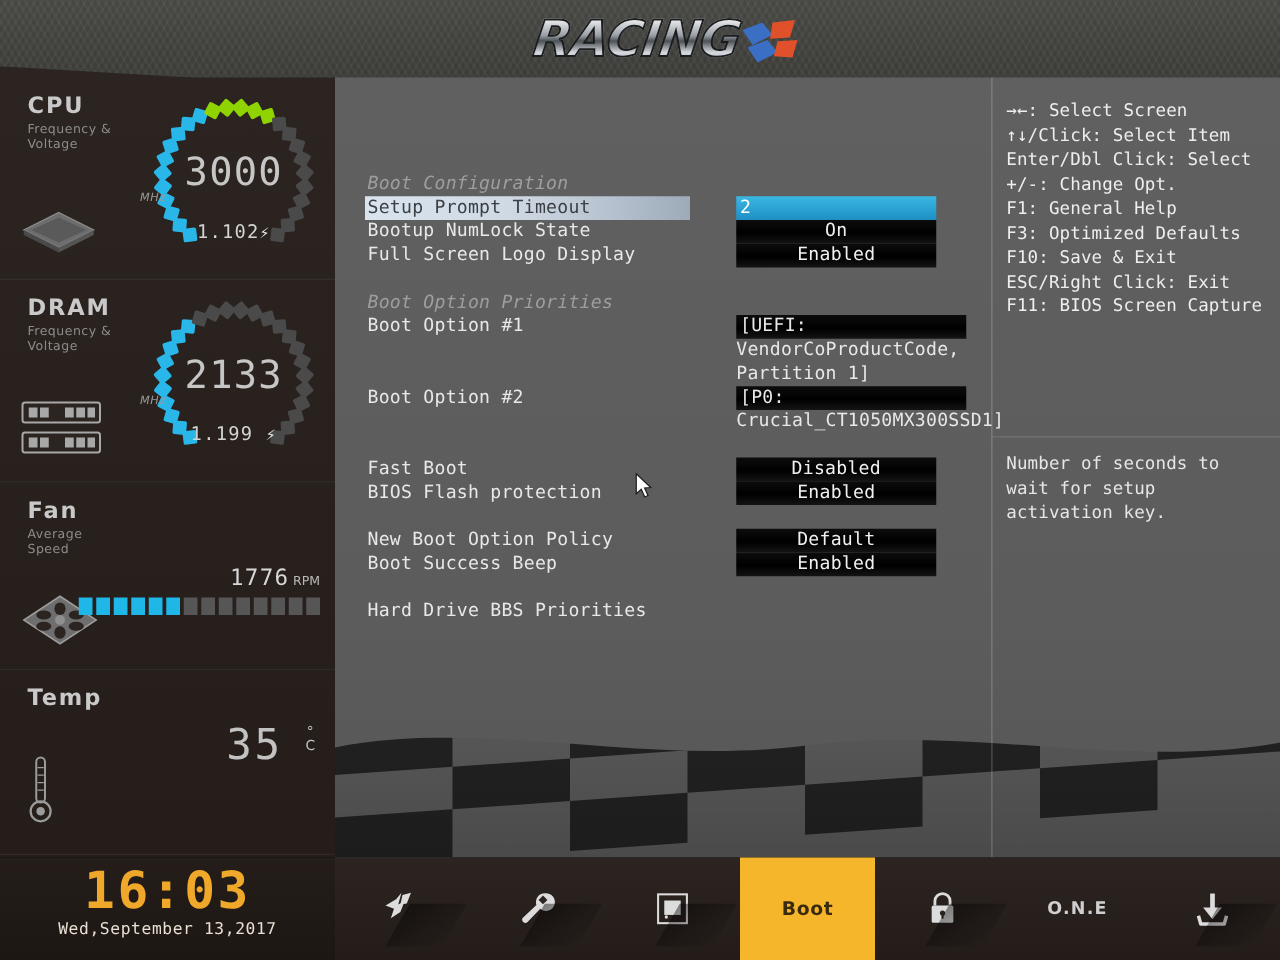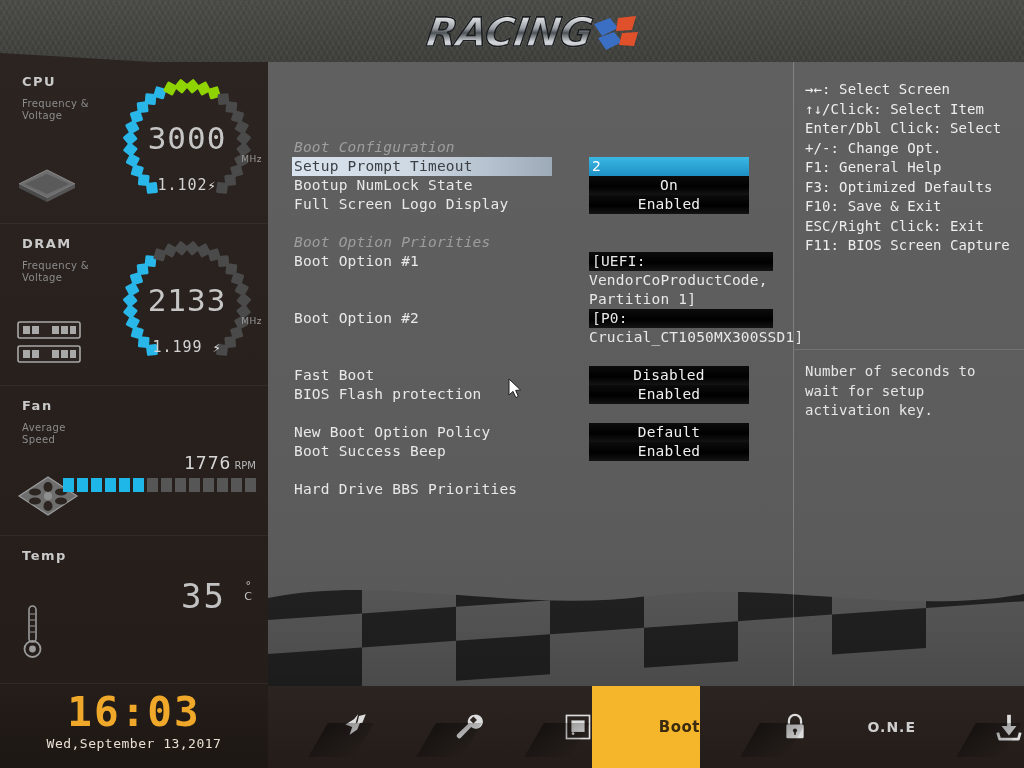--- a/index.html
+++ b/index.html
@@ -44,36 +44,36 @@
   }
   .lp-sect { position:relative; border-bottom:1px solid rgba(255,255,255,.055); }
   #sect-cpu  { height:162px; }
   #sect-dram { height:162px; }
   #sect-fan  { height:150px; }
   #sect-temp { height:148px; }
 
   .lp-title {
     position:absolute; left:22px; top:12px;
     font-family:"DejaVu Sans", sans-serif;
-    font-size:13px; font-weight:bold; letter-spacing:1.5px; color:#c9c9c9;
+    font-size:18px; font-weight:bold; letter-spacing:1.5px; color:#c9c9c9;
   }
   .lp-sub {
     position:absolute; left:22px; top:36px;
     font-family:"DejaVu Sans", sans-serif;
     font-size:10px; line-height:12px; color:#8c8c8c; letter-spacing:.4px;
   }
   .gauge-wrap { position:absolute; right:6px; top:6px; width:150px; height:150px; }
   .gauge-val {
     position:absolute; left:0; right:0; top:52px; text-align:center;
     font-family:"DejaVu Sans Mono", monospace;
     font-size:31px; letter-spacing:1px; color:#c6c6c6;
   }
   .gauge-unit {
-    position:absolute; left:0; right:0; top:86px; text-align:right;
-    font-family:"DejaVu Sans", sans-serif; font-size:9px; color:#9a9a9a; letter-spacing:.5px;
+    position:absolute; left:0; right:0; top:86px; text-align:left;
+    font-family:"DejaVu Sans", sans-serif; font-size:9px; color:#9a9a9a; letter-spacing:.5px;font-style:italic;
   }
   .gauge-volt {
     position:absolute; left:0; right:0; top:108px; text-align:center;
     font-family:"DejaVu Sans Mono", monospace; font-size:15px; color:#d3d3d3; letter-spacing:1px;
   }
   .volt-bolt { color:#e7e7e7; font-size:13px; }
 
   .lp-icon { position:absolute; left:16px; }
   #cpu-icon  { top:104px; }
   #dram-icon { top:96px; }
@@ -190,21 +190,21 @@
   #cursor { position:absolute; left:508px; top:378px; width:16px; height:24px; pointer-events:none; }
 
   
   #nav {
     position:absolute; left:268px; top:686px; width:756px; height:82px;
     background:linear-gradient(#2b2420, #231c19);
     display:flex;
   }
   .nav-item {
     flex:1 1 0; position:relative;
-    display:flex; align-items:center; justify-content:flex-end;
+    display:flex; align-items:center; justify-content:center;
   }
   .nav-item.active { background:#f5b62b; }
   .nav-label {
     font-family:"DejaVu Sans", sans-serif; font-size:15px; font-weight:bold;
     letter-spacing:.5px; color:#3a2a10;
   }
   .nav-label.one { color:#cfcfcf; font-size:14px; letter-spacing:1px; }
   .nav-shadow {
     position:absolute; left:50%; top:50%; width:46px; height:34px;
     background:linear-gradient(135deg, rgba(0,0,0,.45), rgba(0,0,0,0));

